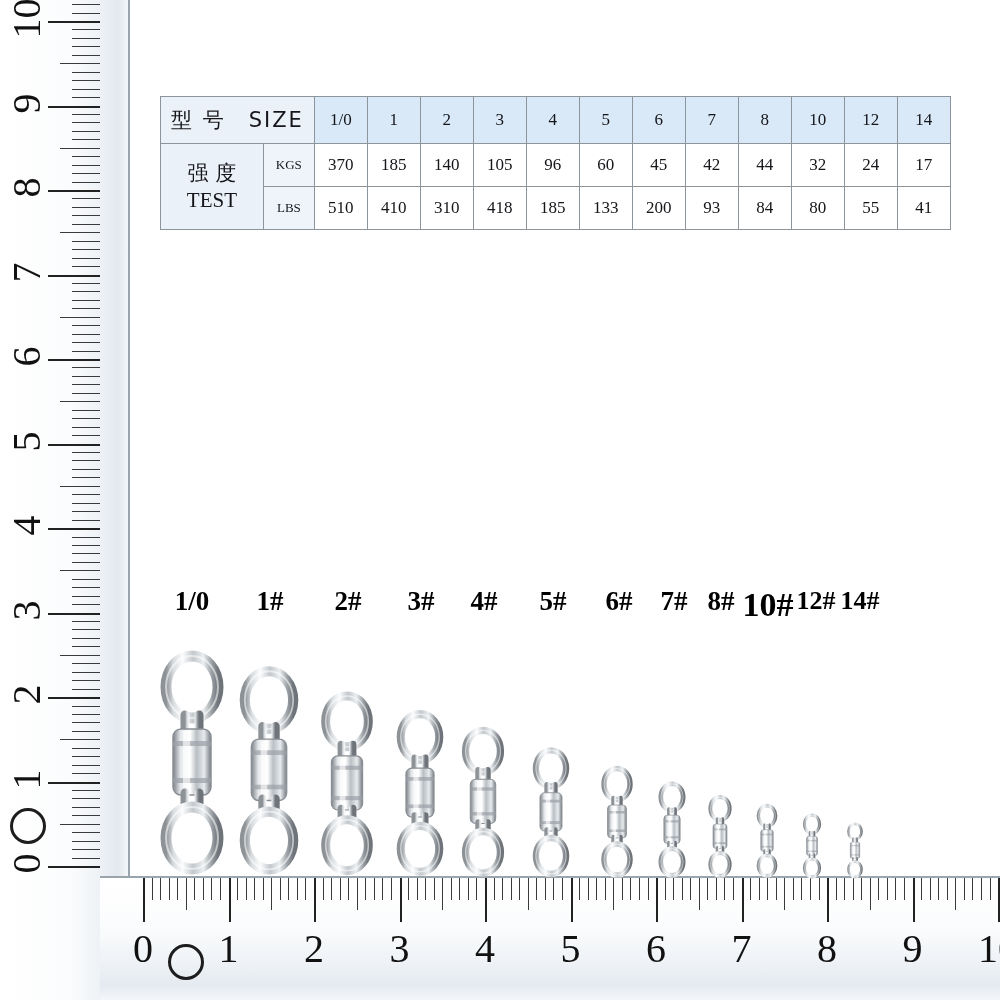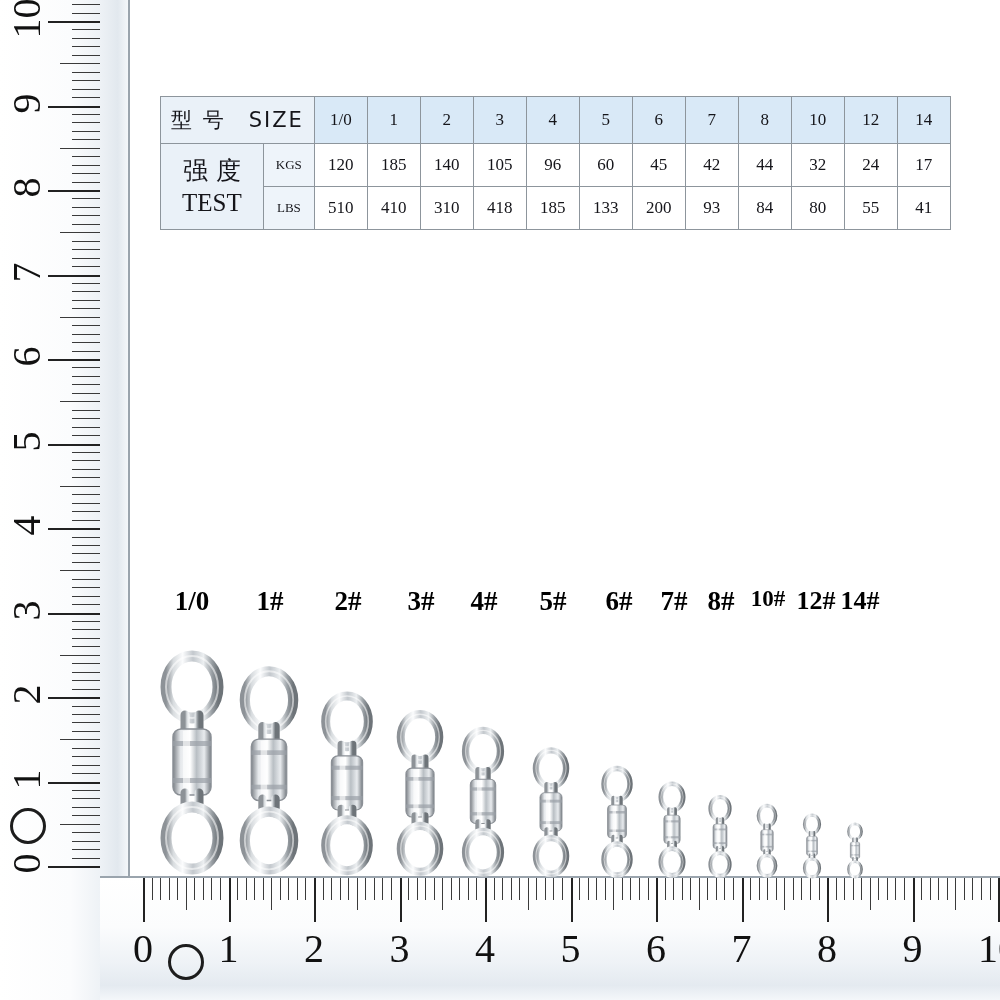--- a/index.html
+++ b/index.html
@@ -59,21 +59,21 @@
   .spec-table td {
     border:1px solid #8d959c;
     text-align:center; vertical-align:middle;
     color:#15151a;
   }
   .hdr-label {
     background:#eaf1f8; font-size:21px; letter-spacing:2px; padding:6px 10px;
   }
   .hdr-size { background:#d9e9f7; font-size:17px; width:50px; height:44px; }
   .row-label {
-    background:#eaf1f8; font-size:25px; line-height:1.25; padding:4px 10px;
+    background:#eaf1f8; font-size:21px; line-height:1.25; padding:4px 10px;
   }
   .unit-cell { background:#eef4fa; font-size:13px; width:48px; }
   .val-cell { font-size:17px; height:40px; background:#ffffff; }
   .cn { font-family:"DejaVu Sans", sans-serif; }
 
   
   .labels { position:absolute; left:0; top:586px; width:1000px; height:40px; }
   .lbl {
     position:absolute; top:0; font-size:27px; font-weight:bold; color:#000;
     font-family:"Liberation Serif", serif; text-align:center; transform:translateX(-50%);
@@ -345,21 +345,21 @@
         <td class="hdr-size">10</td>
         <td class="hdr-size">12</td>
         <td class="hdr-size">14</td>
       </tr>
       <tr>
         <td class="row-label" rowspan="2">
           <div class="cn">强 度</div>
           <div>TEST</div>
         </td>
         <td class="unit-cell">KGS</td>
-        <td class="val-cell">120</td>
+        <td class="val-cell">370</td>
         <td class="val-cell">185</td>
         <td class="val-cell">140</td>
         <td class="val-cell">105</td>
         <td class="val-cell">96</td>
         <td class="val-cell">60</td>
         <td class="val-cell">45</td>
         <td class="val-cell">42</td>
         <td class="val-cell">44</td>
         <td class="val-cell">32</td>
         <td class="val-cell">24</td>
@@ -386,21 +386,21 @@
   <div class="labels" id="labels">
       <div class="lbl" style="left: 192px; font-size: 27px;">1/0</div>
       <div class="lbl" style="left: 270px; font-size: 27px;">1#</div>
       <div class="lbl" style="left: 348px; font-size: 27px;">2#</div>
       <div class="lbl" style="left: 421px; font-size: 27px;">3#</div>
       <div class="lbl" style="left: 484px; font-size: 27px;">4#</div>
       <div class="lbl" style="left: 553px; font-size: 27px;">5#</div>
       <div class="lbl" style="left: 619px; font-size: 27px;">6#</div>
       <div class="lbl" style="left: 674px; font-size: 27px;">7#</div>
       <div class="lbl" style="left: 721px; font-size: 27px;">8#</div>
-      <div class="lbl" style="left: 768px; font-size: 23px; font-family: Liberation Serif, serif;">10#</div>
+      <div class="lbl" style="left: 768px; font-size: 34px; font-family: Liberation Serif, serif;">10#</div>
       <div class="lbl" style="left: 816px; font-size: 26px;">12#</div>
       <div class="lbl" style="left: 860px; font-size: 26px;">14#</div>
     </div>
 
   <div class="swivels" id="swivels">
       <div class="swivel" style="left: 192px; width: 78px; height: 235px;">
 <svg width="78" height="235" viewBox="0 0 78 235" preserveAspectRatio="xMidYMax meet">
   <defs>
     <linearGradient id="g1_0" x1="0" y1="0" x2="1" y2="0">
       <stop offset="0%" stop-color="#8d9297"></stop>

